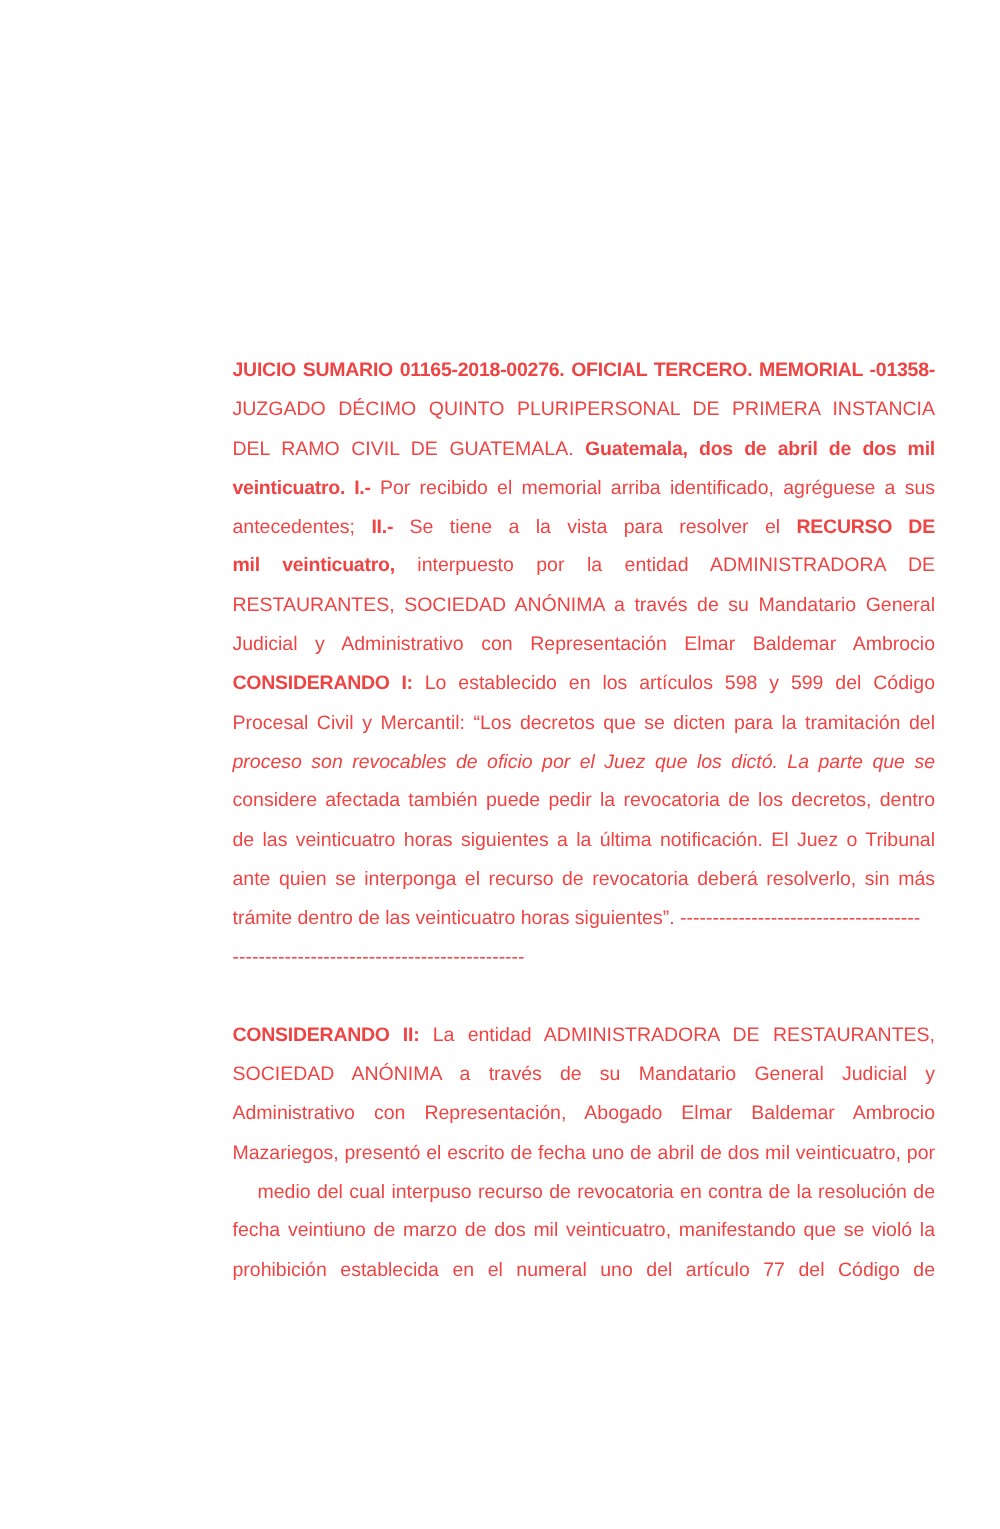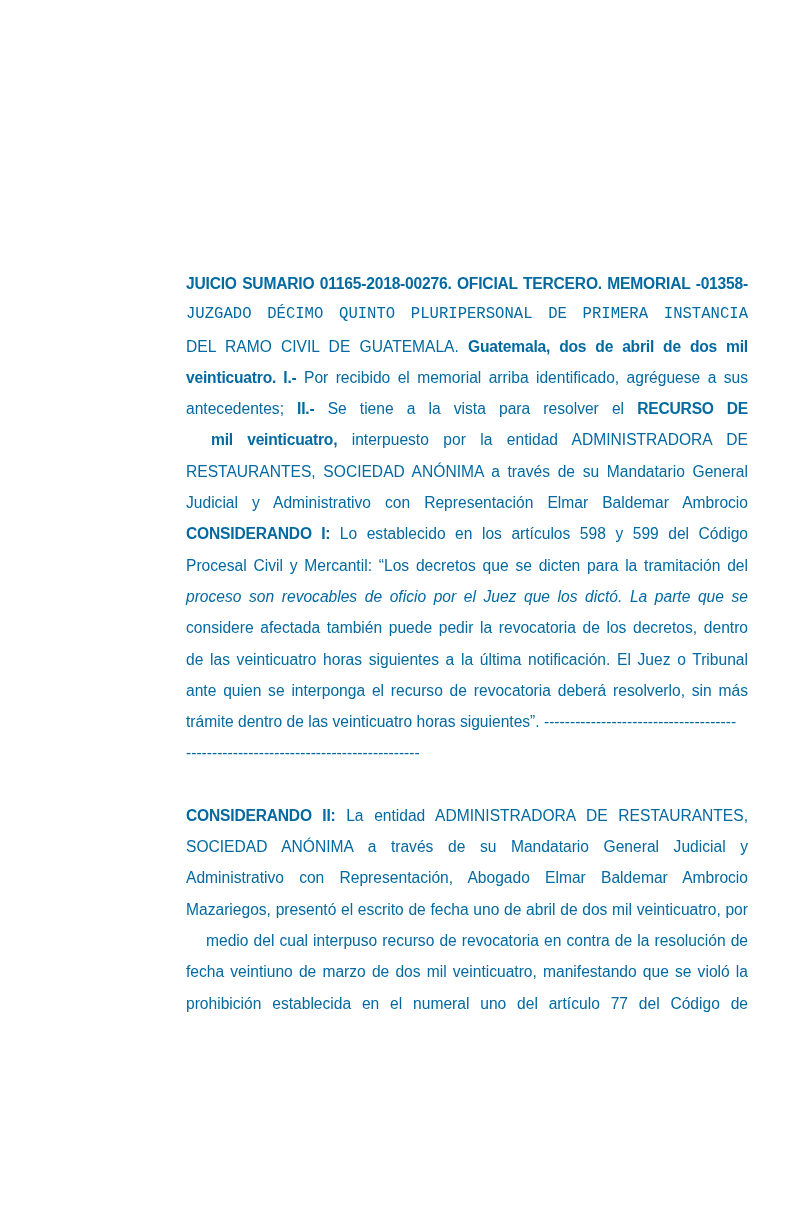--- a/index.html
+++ b/index.html
@@ -1,46 +1,46 @@
 <!DOCTYPE html>
 <html><head>
   <meta charset="utf-8">
   <style>
     html, body { margin: 0; padding: 0; background: #ffffff; }
     body { width: 800px; height: 1223px; position: relative; overflow: hidden; }
     .page {
       position: absolute;
       left: 186px;
-      top: 268px;
+      top: 281px;
       width: 562px;
       font-family: "Liberation Sans", sans-serif;
       font-size: 15.6px;
       line-height: 31.3px;
-      color: #0369a1;
+      color: #ef4444;
       text-align: justify;
     }
     .para { margin: 0; }
     .para.gap { margin-top: 31px; }
     .line { display: block; text-align: justify; text-align-last: justify; white-space: nowrap; }
     .line.last { text-align-last: left; }
     b { font-weight: bold; letter-spacing: -0.2px; }
     .dashes { letter-spacing: 0px; }
   </style>
 </head>
 <body>
 
 <div class="page">
 
   <div class="para">
     <span class="line" style="white-space: normal; text-align-last: justify;"><b>JUICIO SUMARIO 01165-2018-00276. OFICIAL TERCERO. MEMORIAL -01358-</b></span>
-    <span class="line" style="white-space: normal; text-align-last: justify; font-family: Liberation Mono, monospace;">JUZGADO DÉCIMO QUINTO PLURIPERSONAL DE PRIMERA INSTANCIA</span>
+    <span class="line" style="white-space: normal; text-align-last: justify;">JUZGADO DÉCIMO QUINTO PLURIPERSONAL DE PRIMERA INSTANCIA</span>
     <span class="line" style="white-space: normal; text-align-last: justify;"><span>DEL RAMO CIVIL DE GUATEMALA.</span> <b>Guatemala, dos de abril de dos mil</b></span>
     <span class="line" style="white-space: normal; text-align-last: justify;"><b>veinticuatro. I.-</b> <span>Por recibido el memorial arriba identificado, agréguese a sus</span></span>
     <span class="line" style="white-space: normal; text-align-last: justify;"><span>antecedentes;</span> <b>II.-</b> <span>Se tiene a la vista para resolver el</span> <b>RECURSO DE</b></span>
-    <span class="line" style="white-space: normal; text-align-last: justify; margin-left: 25px;"><b>mil veinticuatro,</b> <span>interpuesto por la entidad ADMINISTRADORA DE</span></span>
+    <span class="line" style="white-space: normal; text-align-last: justify;"><b>mil veinticuatro,</b> <span>interpuesto por la entidad ADMINISTRADORA DE</span></span>
     <span class="line" style="white-space: normal; text-align-last: justify;">RESTAURANTES, SOCIEDAD ANÓNIMA a través de su Mandatario General</span>
     <span class="line" style="white-space: normal; text-align-last: justify;">Judicial y Administrativo con Representación Elmar Baldemar Ambrocio</span>
   </div>
 
   <div class="para">
     <span class="line" style="white-space: normal; text-align-last: justify;"><b>CONSIDERANDO I:</b> <span>Lo establecido en los artículos 598 y 599 del Código</span></span>
     <span class="line" style="white-space: normal; text-align-last: justify;">Procesal Civil y Mercantil: “Los decretos que se dicten para la tramitación del</span>
     <span class="line" style="white-space: normal; text-align-last: justify; font-style: italic;">proceso son revocables de oficio por el Juez que los dictó. La parte que se</span>
     <span class="line" style="white-space: normal; text-align-last: justify;">considere afectada también puede pedir la revocatoria de los decretos, dentro</span>
     <span class="line" style="white-space: normal; text-align-last: justify;">de las veinticuatro horas siguientes a la última notificación. El Juez o Tribunal</span>

